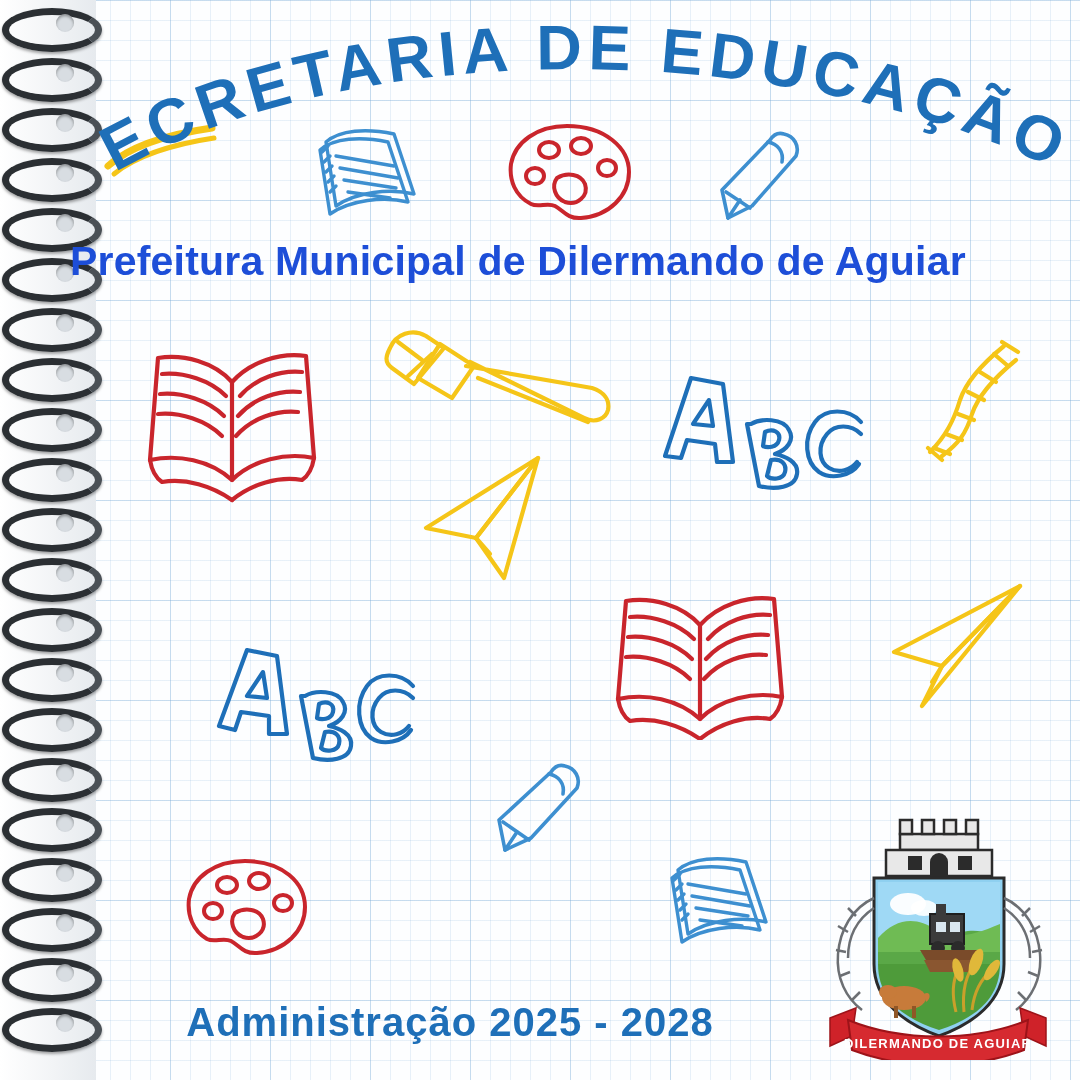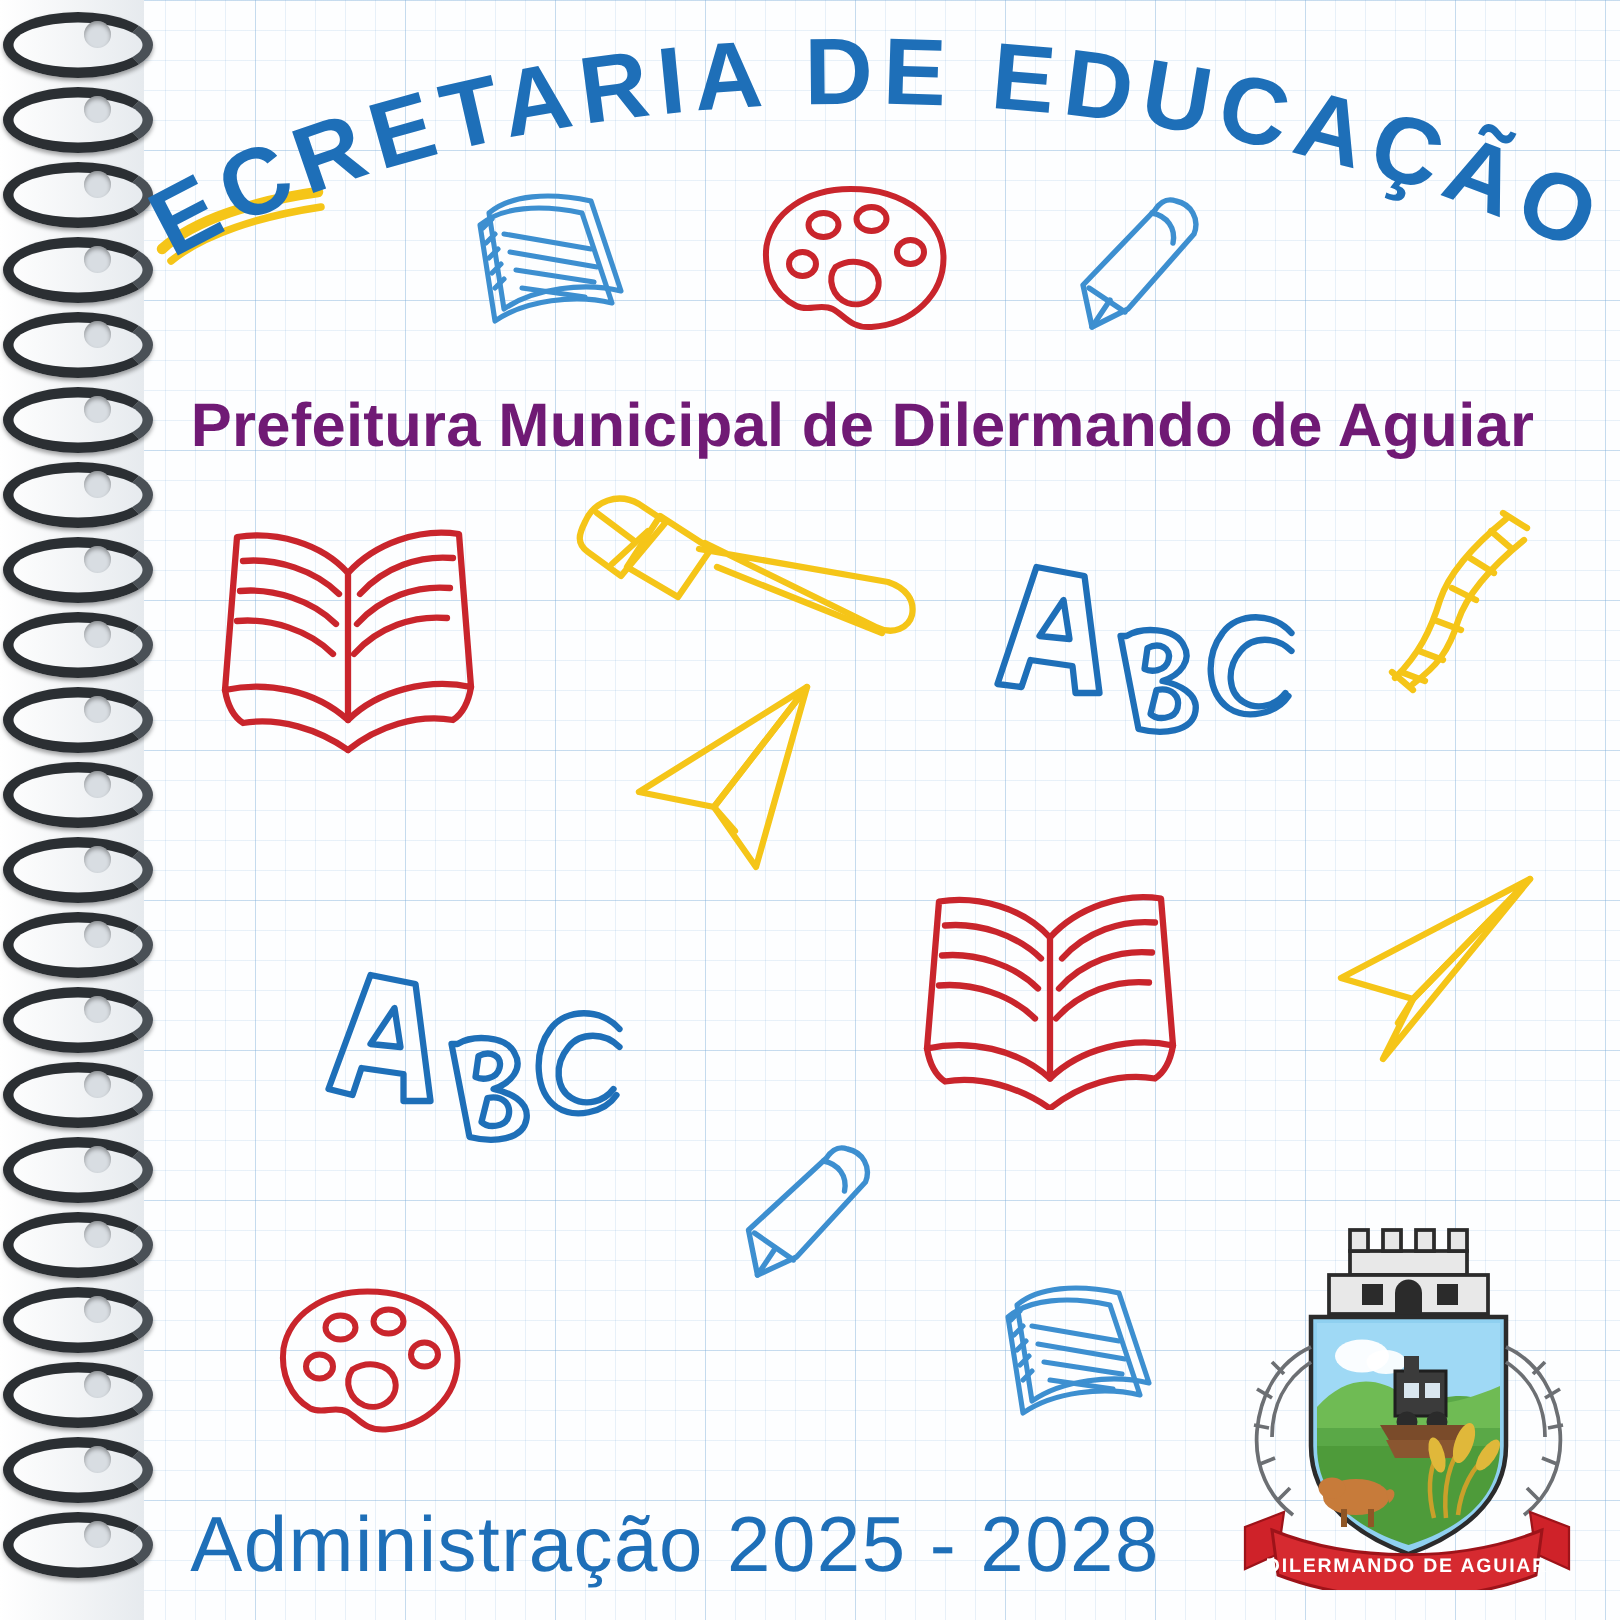--- a/index.html
+++ b/index.html
@@ -95,37 +95,36 @@
     font-weight: bold;
     font-size: 63px;
     letter-spacing: 6px;
   }
 
   .subtitle {
     position: absolute;
     left: 70px;
     top: 238px;
     width: 1010px;
-    text-align: center;
-    color: #701a75;
+    text-align: left;
+    color: #1d4ed8;
     font-size: 41px;
     font-weight: bold;
     letter-spacing: 0.2px;
-    margin-top: 22px;
   }
 
   .admin {
     position: absolute;
     left: 110px;
     top: 1000px;
     width: 680px;
     text-align: center;
     color: #1e6fb8;
-    font-size: 52px;
-    font-weight: normal;
+    font-size: 40px;
+    font-weight: bold;
     letter-spacing: 1px;
   }
 
   .doodle { position: absolute; }
 
   
   .crest {
     position: absolute;
     left: 812px;
     top: 812px;

